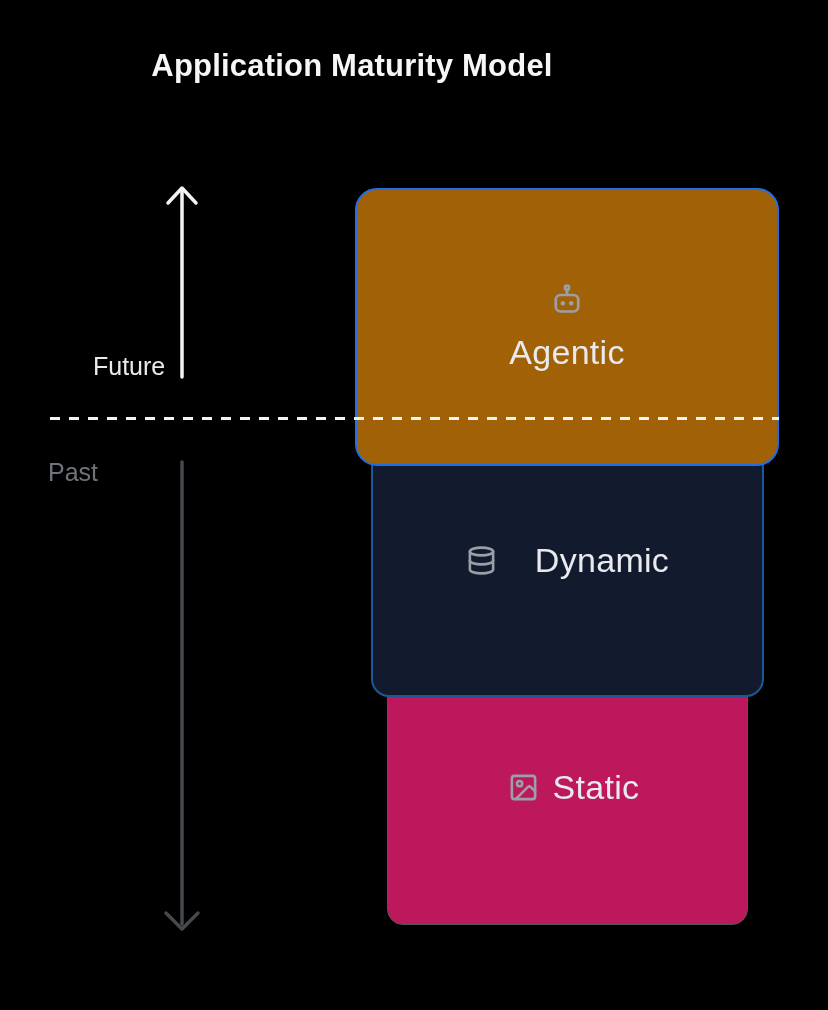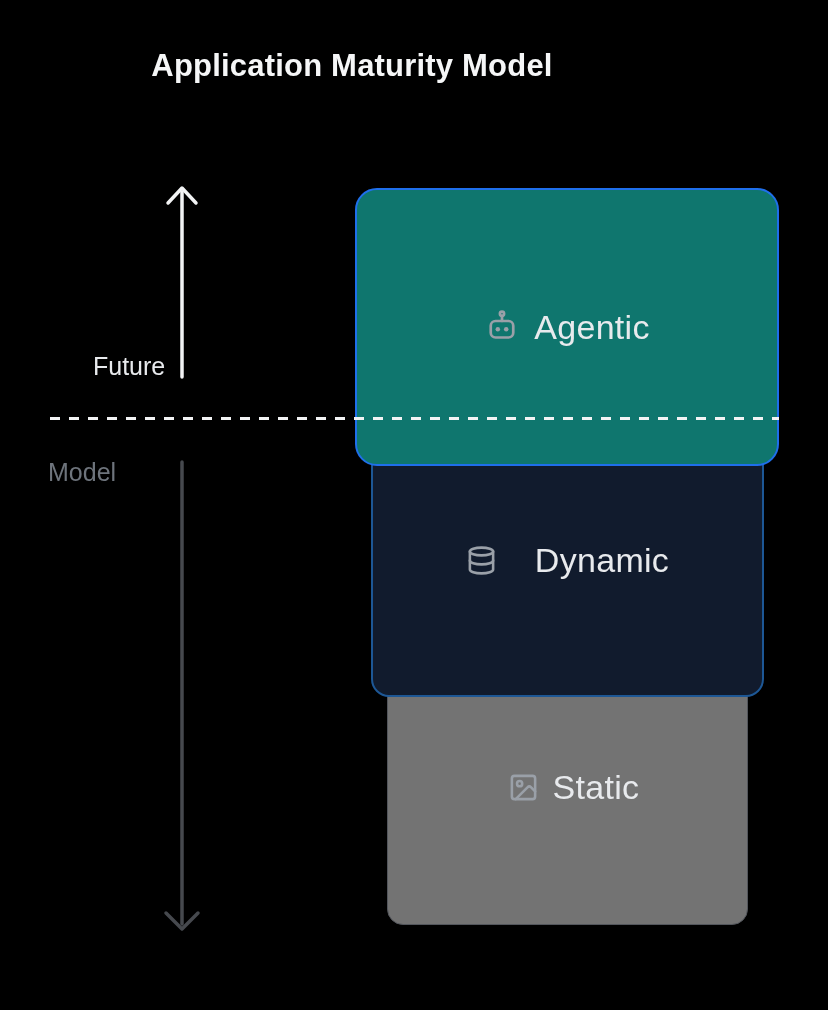--- a/index.html
+++ b/index.html
@@ -121,25 +121,25 @@
       <line x1="182" y1="377" x2="182" y2="192"></line>
       <polyline points="168,203 182,188 196,203"></polyline>
     </g>
     <g stroke="#46494e" stroke-width="3.5" stroke-linecap="round" stroke-linejoin="round" fill="none">
       <line x1="182" y1="462" x2="182" y2="924"></line>
       <polyline points="166,913 182,929 198,913"></polyline>
     </g>
   </svg>
 
   <div class="future-label">Future</div>
-  <div class="past-label">Model</div>
+  <div class="past-label">Past</div>
 
   <div class="dashed-line"></div>
 
-  <div class="level level-agentic" style="background: #0f766e; border-color: rgb(31, 111, 235);">
+  <div class="level level-agentic" style="background: #a16207; border-color: rgb(31, 111, 235); flex-direction: column;">
     <span class="icon">
       <svg width="36" height="36" viewBox="0 0 24 24" fill="none" stroke="currentColor" stroke-width="1.8" stroke-linecap="round" stroke-linejoin="round">
         <circle cx="12" cy="3.2" r="1.4"></circle>
         <line x1="12" y1="4.8" x2="12" y2="8"></line>
         <rect x="4.5" y="8" width="15" height="11" rx="3.2"></rect>
         <circle cx="9.2" cy="13.5" r="1.5" fill="currentColor" stroke="none"></circle>
         <circle cx="14.8" cy="13.5" r="1.5" fill="currentColor" stroke="none"></circle>
       </svg>
     </span>
     <span class="level-label">Agentic</span>
@@ -149,21 +149,21 @@
     <span class="icon">
       <svg width="31" height="31" viewBox="0 0 24 24" fill="none" stroke="currentColor" stroke-width="2" stroke-linecap="round" stroke-linejoin="round">
         <ellipse cx="12" cy="5" rx="9" ry="3"></ellipse>
         <path d="M3 5v14a9 3 0 0 0 18 0V5"></path>
         <path d="M3 12a9 3 0 0 0 18 0"></path>
       </svg>
     </span>
     <span class="level-label">Dynamic</span>
   </div>
 
-  <div class="level level-static" style="background: #737373; border-color: rgb(83, 86, 92); padding-left: 12px;">
+  <div class="level level-static" style="background: #be185d; border-color: rgb(83, 86, 92); padding-left: 12px;">
     <span class="icon">
       <svg width="31" height="31" viewBox="0 0 24 24" fill="none" stroke="currentColor" stroke-width="2" stroke-linecap="round" stroke-linejoin="round">
         <rect x="3" y="3" width="18" height="18" rx="2" ry="2"></rect>
         <circle cx="9" cy="9" r="2"></circle>
         <path d="m21 15-3.086-3.086a2 2 0 0 0-2.828 0L6 21"></path>
       </svg>
     </span>
     <span class="level-label">Static</span>
   </div>
 

